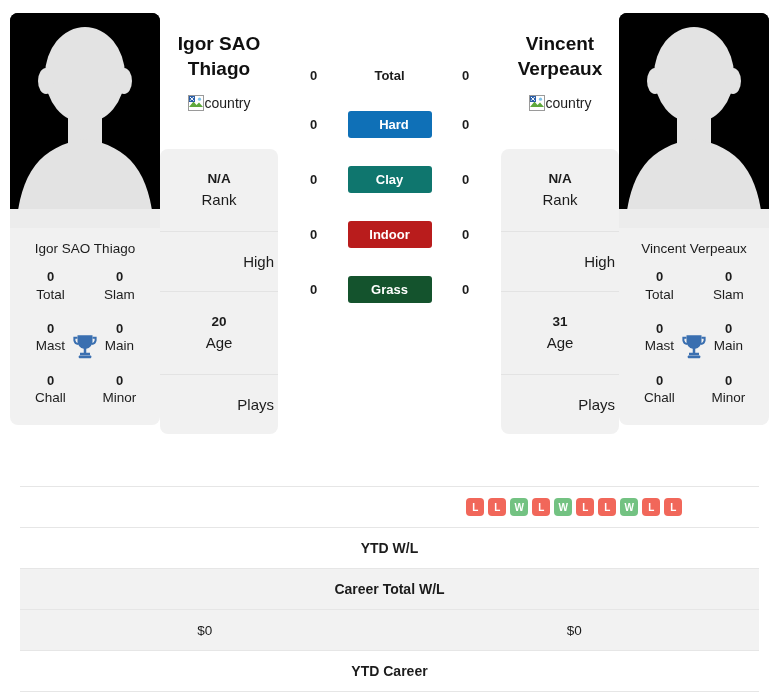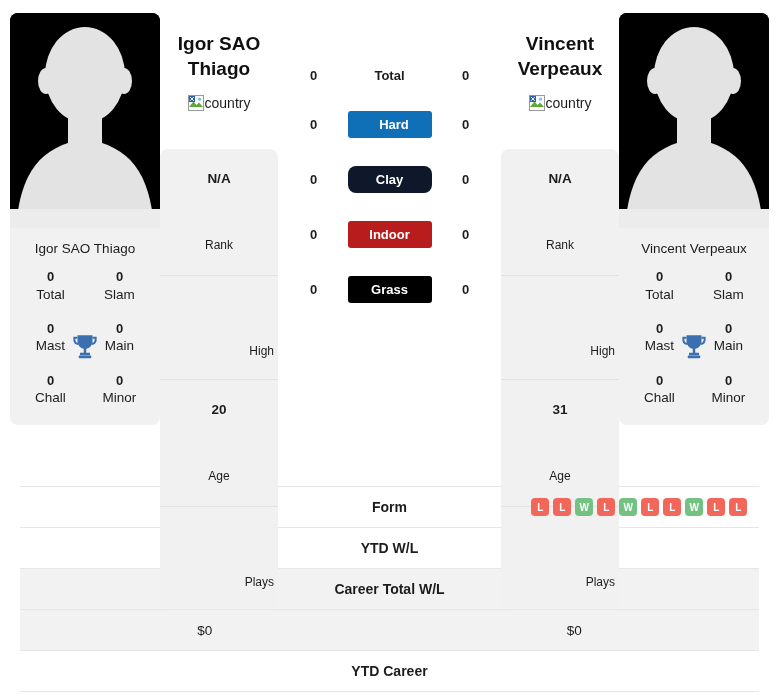--- a/index.html
+++ b/index.html
@@ -93,21 +93,21 @@
     border-radius: 8px;
     overflow: hidden;
   }
   .info-row {
     padding: 21px 4px;
     text-align: center;
     border-bottom: 1px solid #e3e3e3;
   }
   .info-row:last-child { border-bottom: none; }
   .info-val { font-size: 13.5px; font-weight: 700; line-height: 1.4; }
-  .info-lbl { font-size: 12px; line-height: 1.4; margin-top: 48px; }
+  .info-lbl { font-size: 15px; line-height: 1.4; }
   .info-row.tall { padding: 19px 4px; text-align: right; }
 
   
   .surface-col {
     flex: 1 1 auto;
     display: flex;
     flex-direction: column;
     padding-top: 58px;
     gap: 28px;
   }
@@ -264,31 +264,31 @@
       <div class="surf-badge plain">Total</div>
       <div class="surf-score">0</div>
     </div>
     <div class="surface-row">
       <div class="surf-score">0</div>
       <div class="surf-badge" id="b-hard" style="background: rgb(15, 112, 183); padding-left: 9px;">Hard</div>
       <div class="surf-score">0</div>
     </div>
     <div class="surface-row">
       <div class="surf-score">0</div>
-      <div class="surf-badge" id="b-clay" style="background: #0f172a; border-radius: 8px;">Clay</div>
+      <div class="surf-badge" id="b-clay" style="background: #0f766e;">Clay</div>
       <div class="surf-score">0</div>
     </div>
     <div class="surface-row">
       <div class="surf-score">0</div>
       <div class="surf-badge" id="b-indoor" style="background: #b91c1c;">Indoor</div>
       <div class="surf-score">0</div>
     </div>
     <div class="surface-row">
       <div class="surf-score">0</div>
-      <div class="surf-badge" id="b-grass" style="background: #000000;">Grass</div>
+      <div class="surf-badge" id="b-grass" style="background: #14532d;">Grass</div>
       <div class="surf-score">0</div>
     </div>
   </div>
 
   <div class="info-col">
     <div class="player-title">Vincent Verpeaux</div>
     <div class="country-img">
       <svg class="broken-icon" viewBox="0 0 16 16">
         <rect x="0.5" y="0.5" width="15" height="15" fill="#ffffff" stroke="#9a9a9a"></rect>
         <path d="M1 12 L5.5 6.5 L8.5 10 L11 7.5 L15 12 Z" fill="#5fa83c"></path>
@@ -359,21 +359,20 @@
         <div class="stat-num">0</div>
         <div class="stat-lbl">Minor</div>
       </div>
     </div>
   </div>
 </div>
 
 <div class="stats-table">
   <div class="trow">
     <div class="tcell"></div>
-    <div class="tcell label">Form</div>
     <div class="tcell">
       <div class="form-badges" id="form-right">
           <div class="fb" style="background: rgb(241, 103, 90);">L</div>
           <div class="fb" style="background: rgb(241, 103, 90);">L</div>
           <div class="fb" style="background: rgb(115, 194, 130);">W</div>
           <div class="fb" style="background: rgb(241, 103, 90);">L</div>
           <div class="fb" style="background: rgb(115, 194, 130);">W</div>
           <div class="fb" style="background: rgb(241, 103, 90);">L</div>
           <div class="fb" style="background: rgb(241, 103, 90);">L</div>
           <div class="fb" style="background: rgb(115, 194, 130);">W</div>

